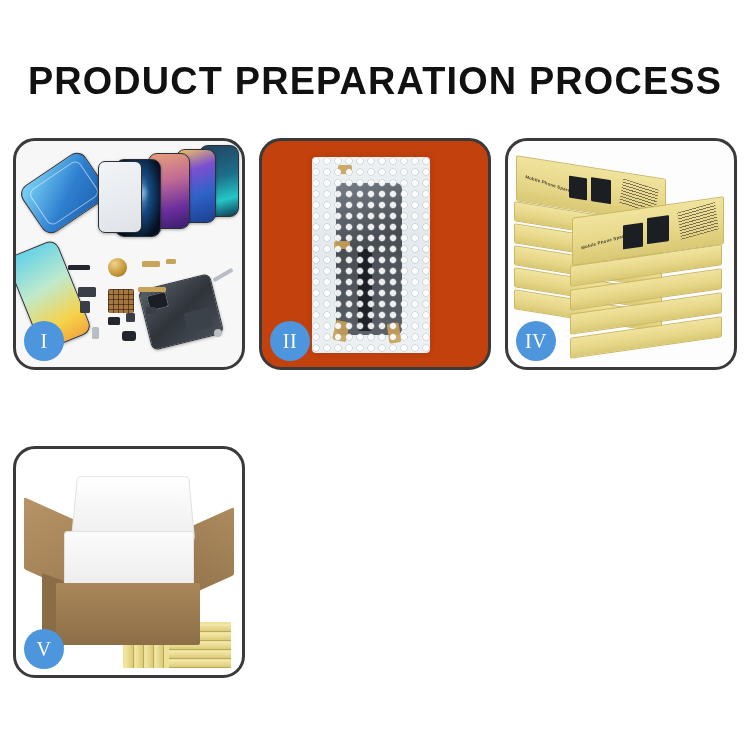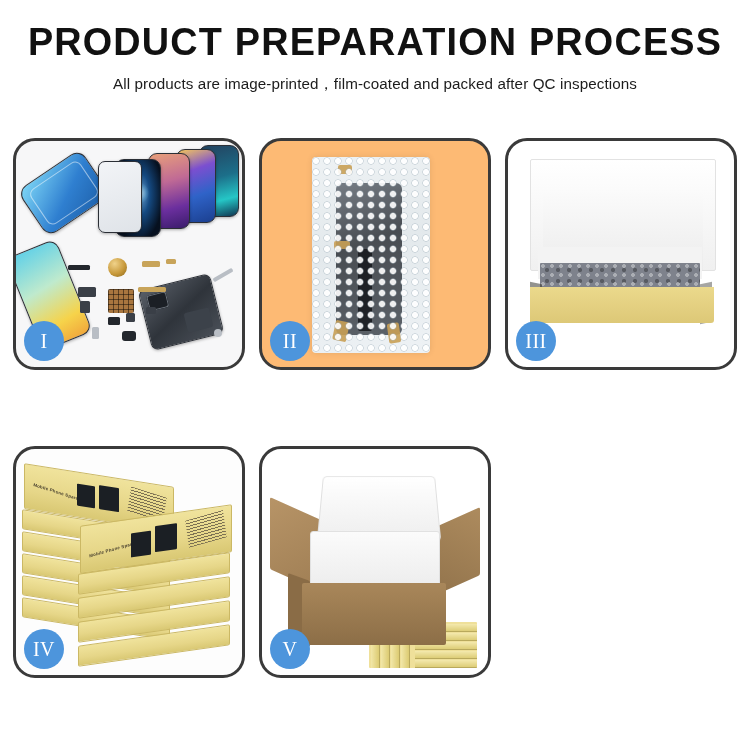--- a/index.html
+++ b/index.html
@@ -5,21 +5,21 @@
   html, body {
     margin: 0; padding: 0;
     width: 750px; height: 750px;
     background: #ffffff;
     font-family: "Liberation Sans", sans-serif;
     overflow: hidden;
   }
   .page { position: relative; width: 750px; height: 750px; background: #fff; }
 
   
-  .header { padding-top: 22px; text-align: center; }
+  .header { padding-top: 61px; text-align: center; }
   .title {
     font-family: "Liberation Sans", sans-serif;
     font-size: 39px;
     font-weight: 700;
     color: #111;
     letter-spacing: 1.2px;
     line-height: 1;
     transform: scaleX(0.97);
     white-space: nowrap;
   }
@@ -144,21 +144,21 @@
     background-size: 5px 5px;
     border-radius: 2px;
   }
   .coin {
     position: absolute; left: 92px; top: 117px; width: 19px; height: 19px;
     border-radius: 50%;
     background: radial-gradient(circle at 35% 30%, #f0d28a 0%, #c89a3c 55%, #8a6518 100%);
   }
 
   
-  .p2 { background: #fdba74; }
+  .p2 { background: #c2410c; }
   .bag {
     position: absolute; left: 50px; top: 16px; width: 118px; height: 196px;
     background: linear-gradient(165deg,#eef2f4 0%,#e3e9ec 45%,#eef2f5 100%);
     border-radius: 4px;
     box-shadow: 0 0 6px rgba(0,0,0,.10);
     overflow: hidden;
   }
   .bubbles {
     position: absolute; inset: 0;
     background-image:
@@ -317,21 +317,20 @@
     position:absolute; background:#a8855a; opacity:.85; border-radius:1px;
   }
 </style>
 </head>
 <body>
 
 <div class="page">
 
   <div class="header">
     <div class="title">PRODUCT PREPARATION PROCESS</div>
-    <div class="subtitle">All products are image-printed，film-coated and packed after QC inspections</div>
   </div>
 
   <div class="grid">
 
     <div class="panel p1">
       <div class="stage">
         <div class="phone ph-a"></div>
         <div class="phone ph-f"></div>
         <div class="phone ph-e"></div>
         <div class="phone ph-d"></div>
@@ -366,31 +365,20 @@
           <div class="conn" style="left:26px;top:8px;width:14px;height:9px;"></div>
           <div class="conn" style="left:22px;top:84px;width:16px;height:8px;"></div>
           <div class="conn" style="left:22px;top:164px;width:14px;height:20px;transform:rotate(12deg);"></div>
           <div class="conn" style="left:76px;top:166px;width:12px;height:20px;transform:rotate(-8deg);"></div>
           <div class="bubbles"></div>
         </div>
       </div>
       <div class="badge">II</div>
     </div>
 
-    <div class="panel p3">
-      <div class="stage">
-        <div class="box3-lid"></div>
-        <div class="box3-foam"></div>
-        <div class="box3-fill"></div>
-        <div class="box3-side-l"></div>
-        <div class="box3-side-r"></div>
-        <div class="box3-front"></div>
-      </div>
-      <div class="badge">III</div>
-    </div>
 
     <div class="panel p4">
       <div class="stage">
 
         <div class="stack-box" style="left:6px;top:72px;width:146px;height:18px;transform:skewY(9deg);"></div>
         <div class="stack-box" style="left:6px;top:94px;width:146px;height:18px;transform:skewY(9deg);"></div>
         <div class="stack-box" style="left:6px;top:116px;width:146px;height:18px;transform:skewY(9deg);"></div>
         <div class="stack-box" style="left:6px;top:138px;width:146px;height:18px;transform:skewY(9deg);"></div>
         <div class="stack-box" style="left:6px;top:160px;width:146px;height:18px;transform:skewY(9deg);"></div>
 

